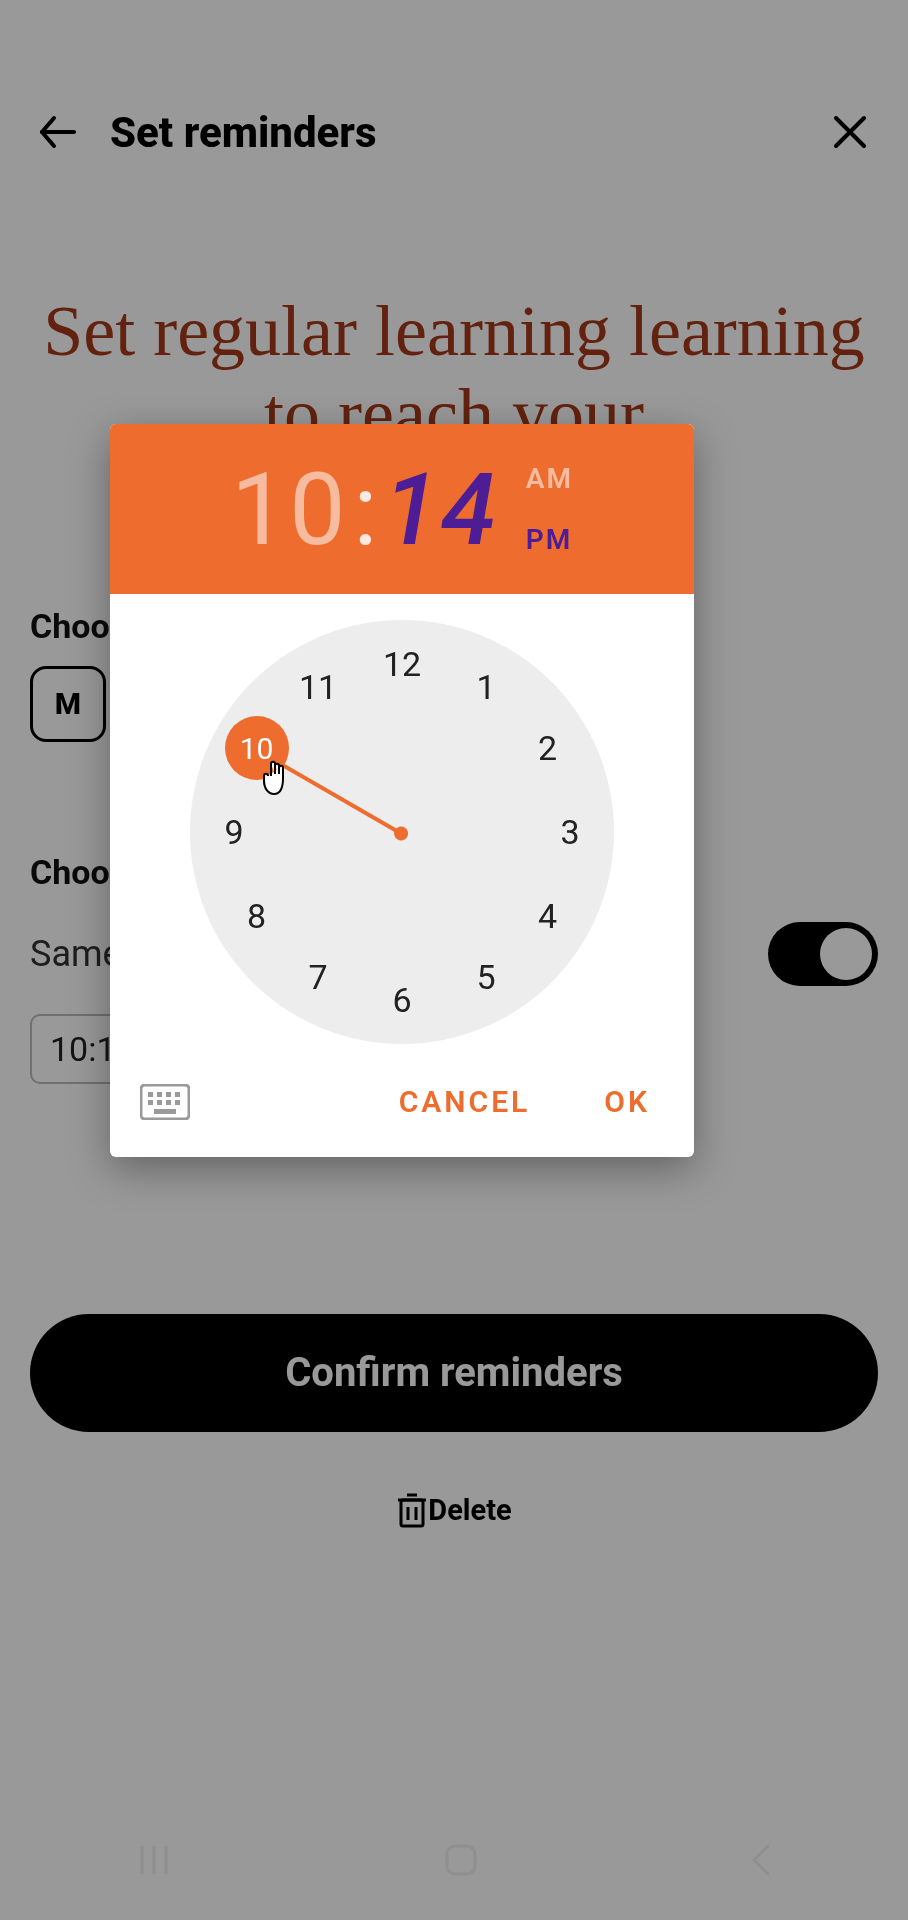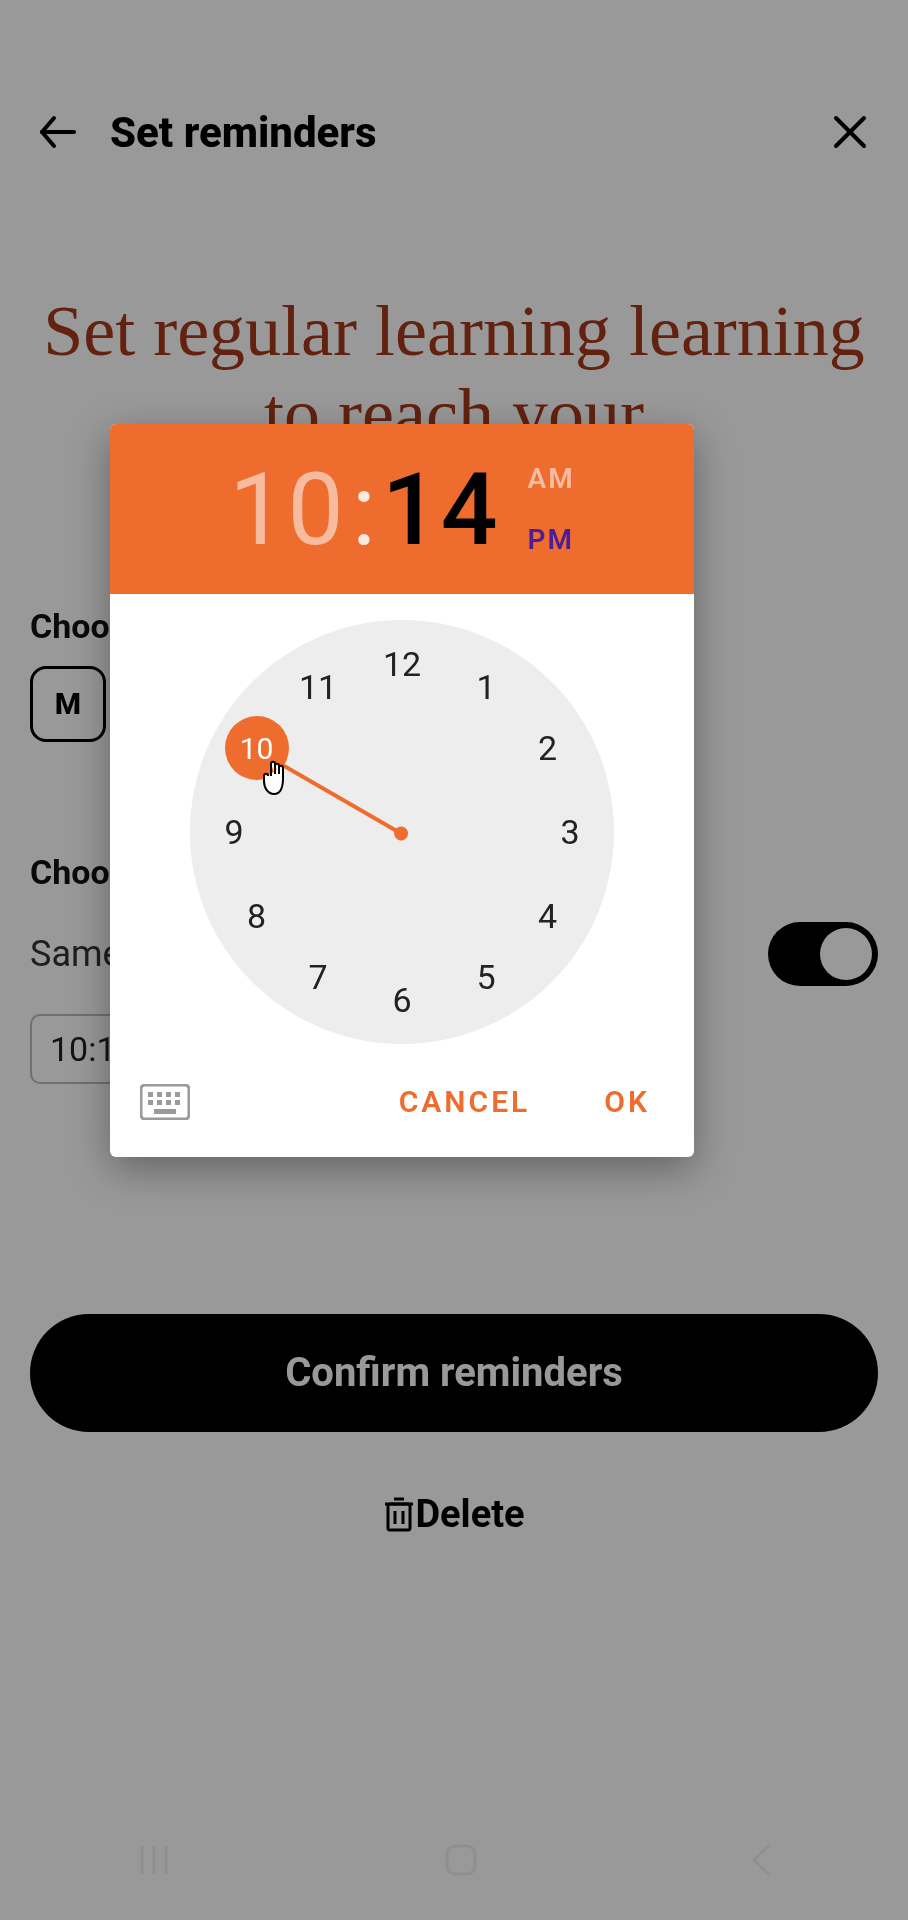--- a/index.html
+++ b/index.html
@@ -81,21 +81,21 @@
 
   .confirm-btn {
     margin: 230px 30px 0 30px;
     height:118px; border-radius:60px; background:#000; color:#fff;
     display:flex; align-items:center; justify-content:center;
     font-size:40px; font-weight:700;
   }
 
   .delete-row {
     display:flex; align-items:center; justify-content:center; gap:0;
-    margin-top:60px; font-size:38px; font-weight:700;
+    margin-top:60px; font-size:29px; font-weight:700;
   }
 
   .nav-bar {
     position:absolute; bottom:0; left:0; right:0; height:120px;
     display:flex; align-items:center; justify-content:space-around;
   }
   .nav-bar svg { stroke:#eee; }
 
   
   .dialog {
@@ -109,21 +109,21 @@
   .dialog-header {
     background:#ee6c2d;
     height:170px;
     display:flex; align-items:center; justify-content:center;
     gap:8px;
     color:#fff;
   }
   .dh-time { display:flex; align-items:baseline; }
   .dh-hh { font-size:100px; font-weight:400; color:rgba(255,255,255,0.55); letter-spacing:2px; }
   .dh-colon { font-size:100px; font-weight:400; color:rgba(255,255,255,0.85); margin:0 6px; }
-  .dh-mm { font-size:100px; font-weight:500; color:#000000; letter-spacing:2px; }
+  .dh-mm { font-size:100px; font-weight:500; color:#4c1d95; letter-spacing:2px;font-style:italic; }
   .dh-ampm { display:flex; flex-direction:column; margin-left:20px; gap:28px; }
   .dh-ampm span { font-size:28px; font-weight:600; color:rgba(255,255,255,0.55); letter-spacing:2px; }
   .dh-ampm span.sel { color:#4c1d95; }
 
   .clock-wrap { padding: 26px 48px 14px 48px; text-decoration: underline; }
   .clock {
     width:424px; height:424px; border-radius:50%;
     background:#ededed;
     position:relative; margin:0 auto;
   }

